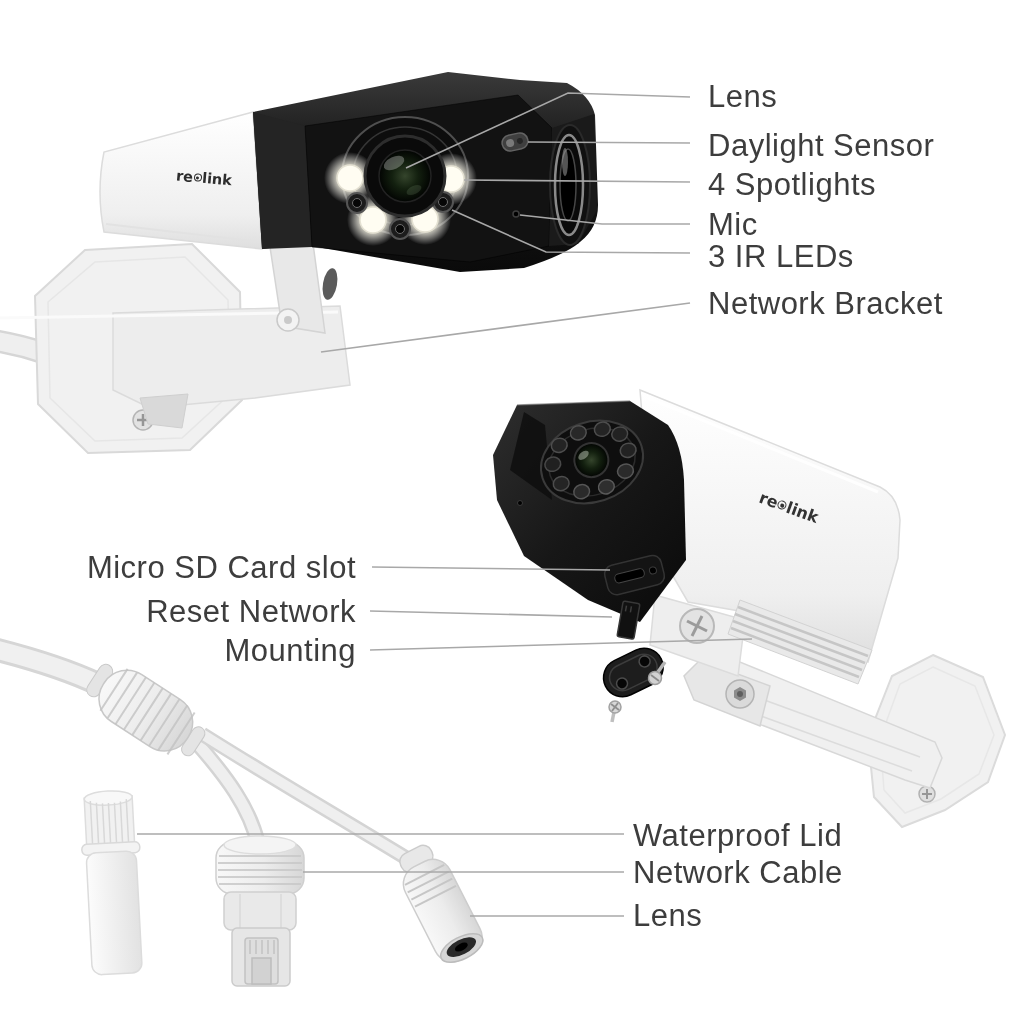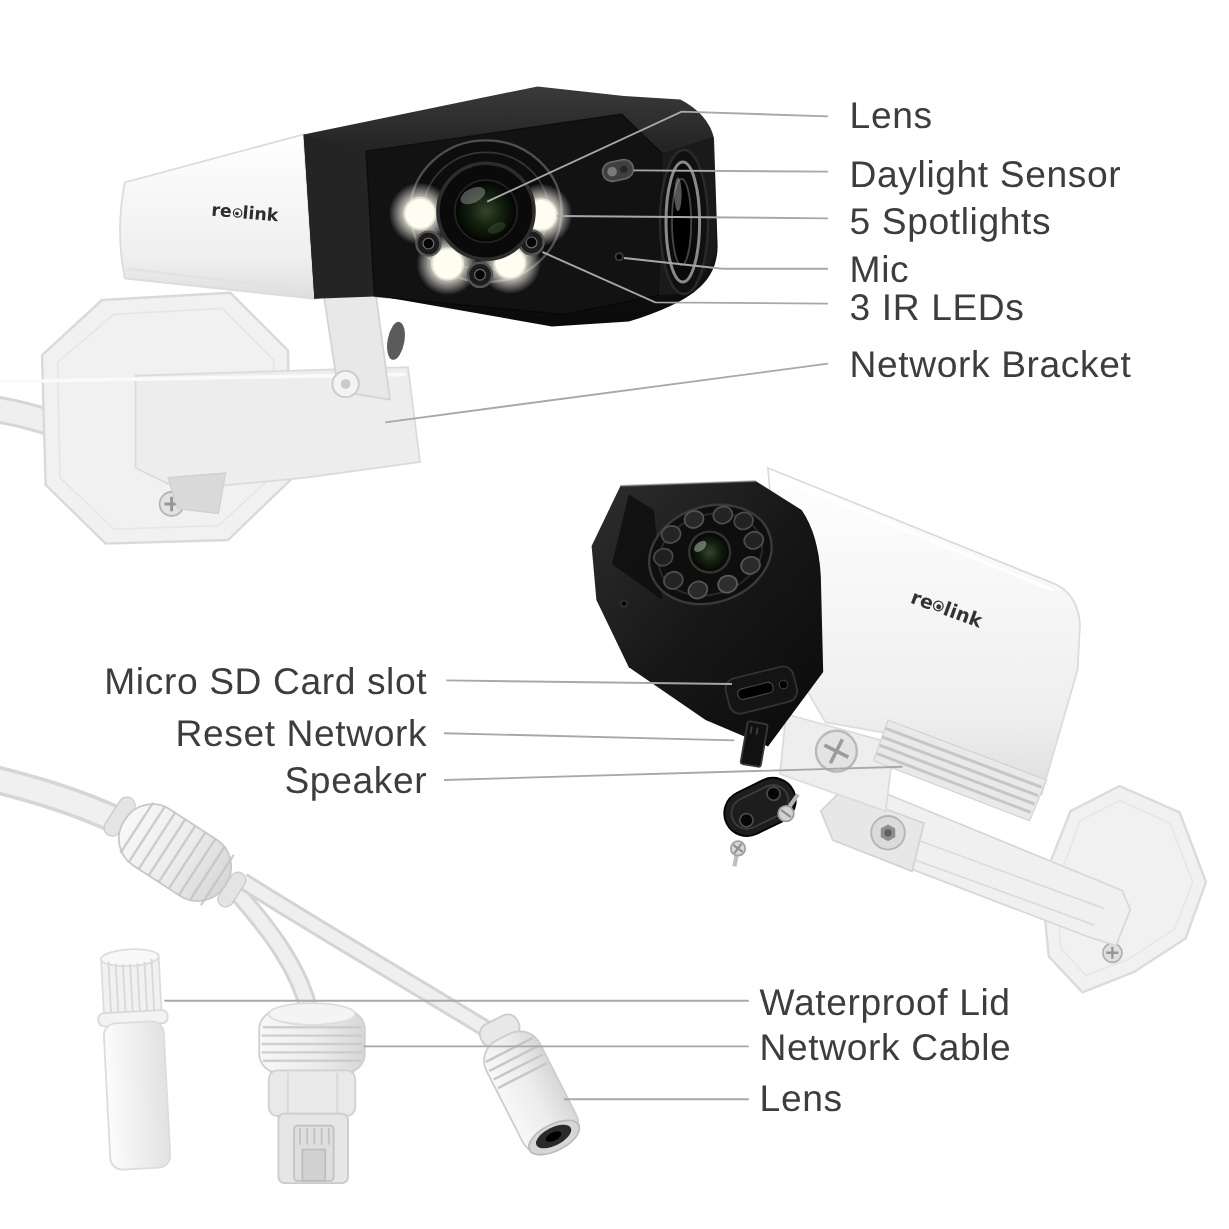--- a/index.html
+++ b/index.html
@@ -370,26 +370,26 @@
       <span>link</span>
   </div>
   <div class="logo logo-underside">
     <span>re</span>
       <span class="logo-o"></span>
       <span>link</span>
   </div>
 
   <div class="lbl lbl-r" style="top:80px">Lens</div>
   <div class="lbl lbl-r" style="top:129px">Daylight Sensor</div>
-  <div class="lbl lbl-r" style="top:168px">5 Spotlights</div>
+  <div class="lbl lbl-r" style="top:168px">4 Spotlights</div>
   <div class="lbl lbl-r" style="top:208px">Mic</div>
   <div class="lbl lbl-r" style="top:240px">3 IR LEDs</div>
   <div class="lbl lbl-r" style="top:287px">Network Bracket</div>
 
   <div class="lbl lbl-l" style="top:551px">Micro SD Card slot</div>
   <div class="lbl lbl-l" style="top:595px">Reset Network</div>
-  <div class="lbl lbl-l" style="top:634px">Speaker</div>
+  <div class="lbl lbl-l" style="top:634px">Mounting</div>
 
   <div class="lbl lbl-b" style="top:819px">Waterproof Lid</div>
   <div class="lbl lbl-b" style="top:856px">Network Cable</div>
   <div class="lbl lbl-b" style="top:899px">Lens</div>
 
 </div>
 
 </body></html>

